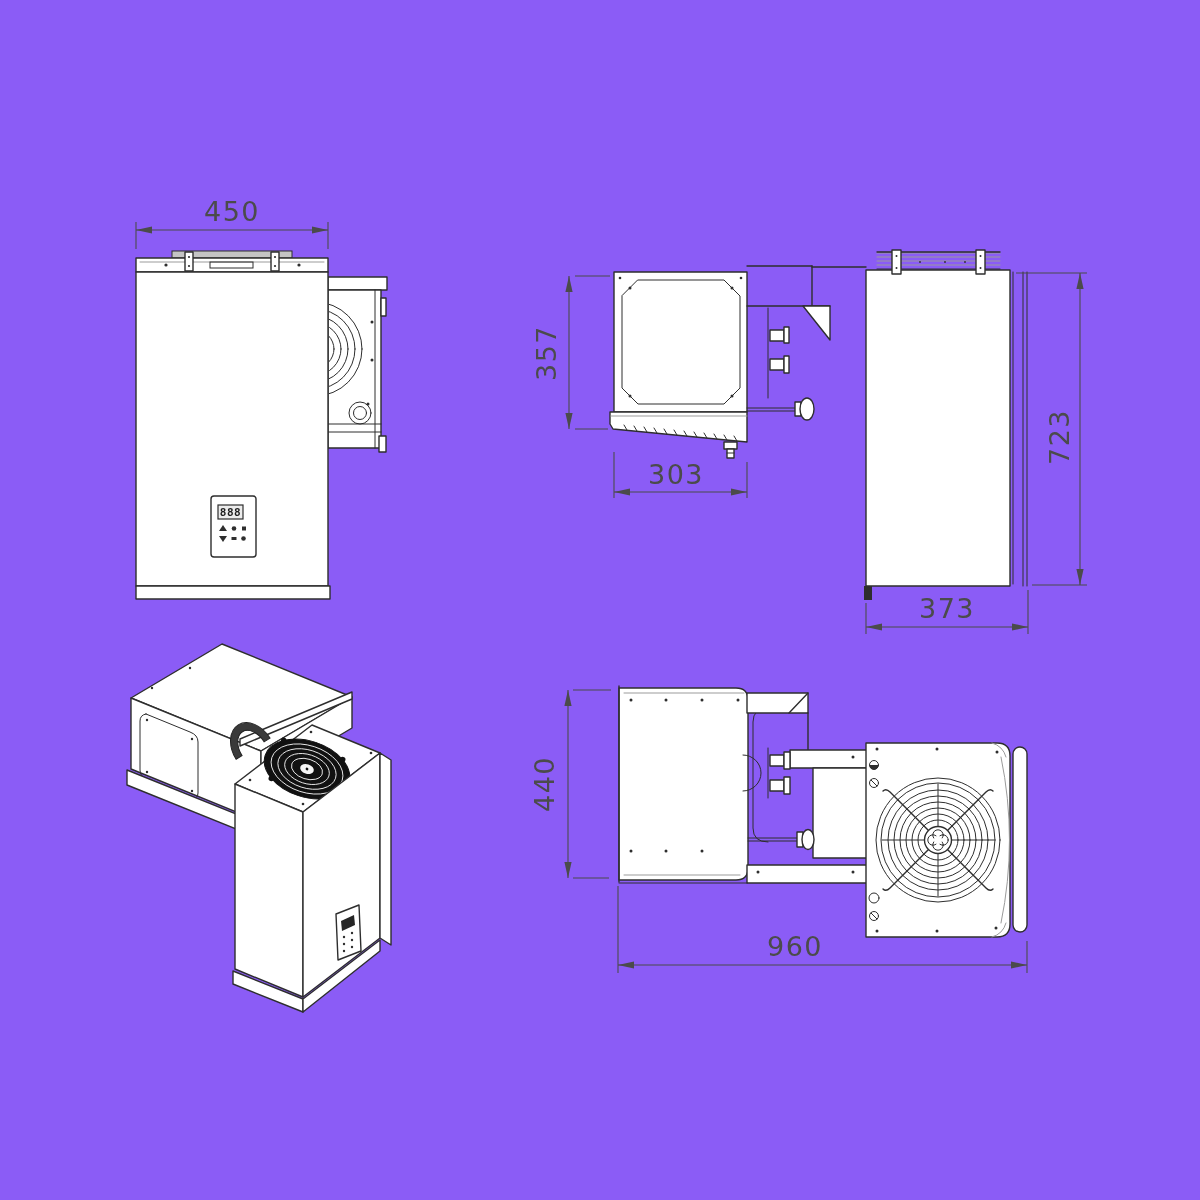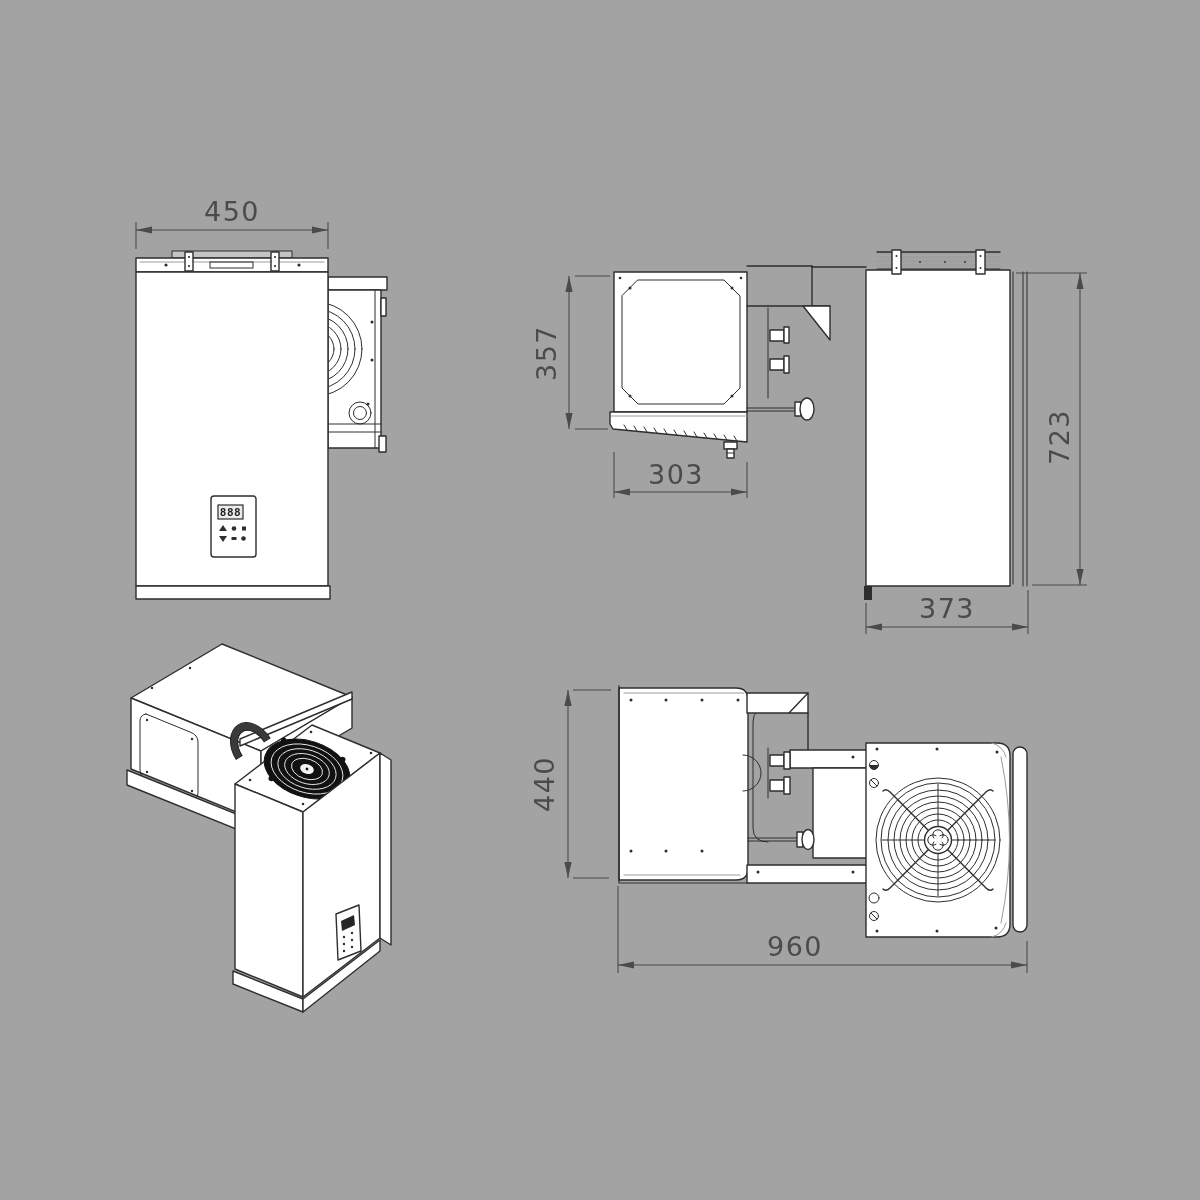--- a/index.html
+++ b/index.html
@@ -1,16 +1,16 @@
 <!DOCTYPE html>
 <html><head>
 <meta charset="utf-8">
 <style>
   html,body{margin:0;padding:0;background:#ffffff;}
-  #canvas{width:1200px;height:1200px;position:relative;background:#a3a3a3;overflow:hidden;}
+  #canvas{width:1200px;height:1200px;position:relative;background:#8b5cf6;overflow:hidden;}
   svg{display:block;}
   
   .o  { fill:#ffffff; stroke:#2e2e2e; stroke-width:1.4; stroke-linejoin:round; }
   .l  { fill:none;    stroke:#2e2e2e; stroke-width:1.4; stroke-linecap:round; stroke-linejoin:round; }
   .t  { fill:none;    stroke:#2e2e2e; stroke-width:1;   stroke-linecap:round; }
   .g  { fill:none;    stroke:#9b9b9b; stroke-width:1;   stroke-linecap:round; }
   .f  { fill:#2e2e2e; stroke:none; }
   .grayfill { fill:#c4c4c4; stroke:#2e2e2e; stroke-width:1; }
   .dim line, .dim path.dl { stroke:#4b4b4b; stroke-width:1.1; fill:none; }
   .dim text { font-family:"DejaVu Sans","Liberation Sans",sans-serif; font-size:27px; fill:#4b4b4b;

